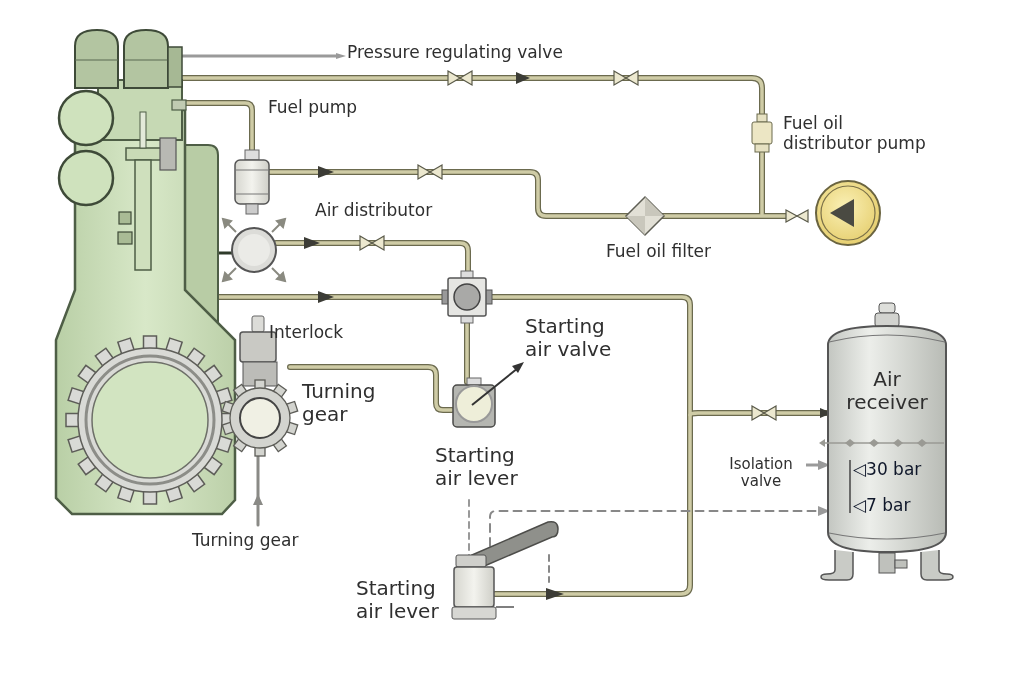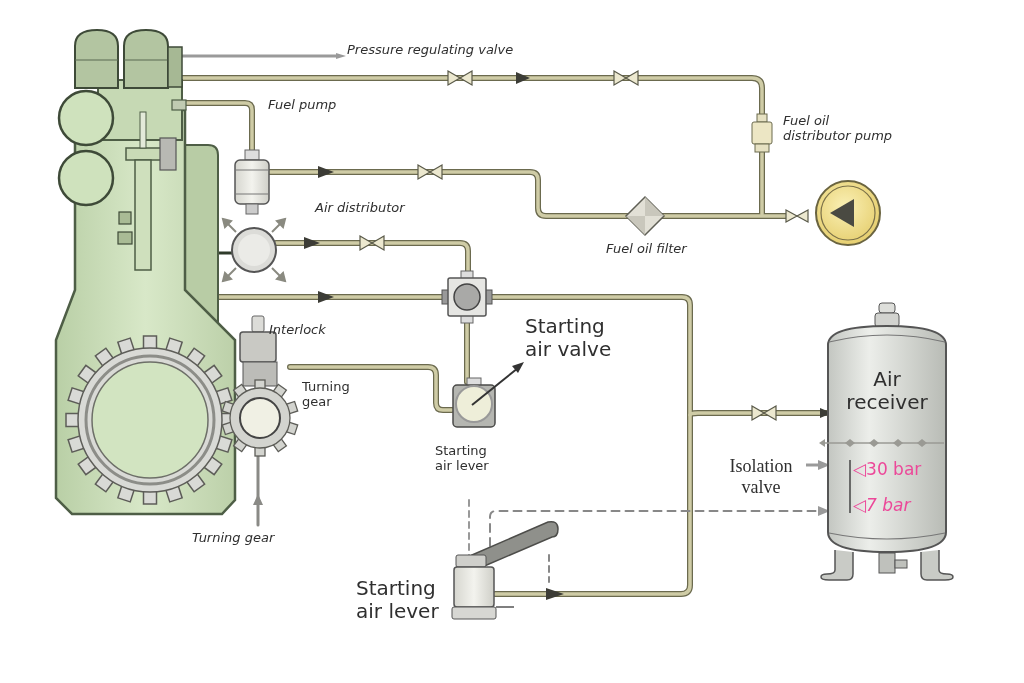--- a/index.html
+++ b/index.html
@@ -1,24 +1,24 @@
 <!DOCTYPE html>
 <html><head>
 <meta charset="utf-8">
 <style>
   html, body { margin:0; padding:0; background:#ffffff; }
   body { width:1024px; height:683px; overflow:hidden; position:relative;
          font-family:"DejaVu Sans", "Liberation Sans", sans-serif; }
   #stage { position:absolute; left:0; top:0; width:1024px; height:683px; }
   .lbl { position:absolute; color:#2f2f2f; white-space:pre; line-height:1.15; }
-  .sm { font-size:18px;font-family:Liberation Serif, serif; }
-  .md { font-size:13px;font-style:italic; }
-  .lg { font-size:13px; }
+  .sm { font-size:15px; }
+  .md { font-size:17px; }
+  .lg { font-size:20px; }
   .xl { font-size:20px; }
-  .gauge { font-size:17px; color:#ec4899; }
+  .gauge { font-size:17px; color:#0f172a; }
 </style>
 </head>
 <body>
 
 <svg id="stage" viewBox="0 0 1024 683" xmlns="http://www.w3.org/2000/svg">
   <defs>
     <linearGradient id="engGrad" x1="0" x2="1" y1="0" y2="0">
       <stop offset="0" stop-color="#b9cfa6"></stop>
       <stop offset="0.5" stop-color="#d8e8c8"></stop>
       <stop offset="1" stop-color="#bcd0a9"></stop>
@@ -297,13 +297,13 @@
 air valve</div>
 <div class="lbl lg" style="left:435px; top:444px;">Starting
 air lever</div>
 <div class="lbl xl" style="left:356px; top:577px;">Starting
 air lever</div>
 <div class="lbl xl" style="left:846px; top:368px; text-align:center; width:82px;">Air
 receiver</div>
 <div class="lbl sm" style="left:720px; top:456px; text-align:center; width:82px;">Isolation
 valve</div>
 <div class="lbl gauge" style="left:853px; top:460px;">◁30 bar</div>
-<div class="lbl gauge" style="left:853px; top:496px;font-style:italic;">◁7 bar</div>
+<div class="lbl gauge" style="left:853px; top:496px;">◁7 bar</div>
 
 </body></html>

